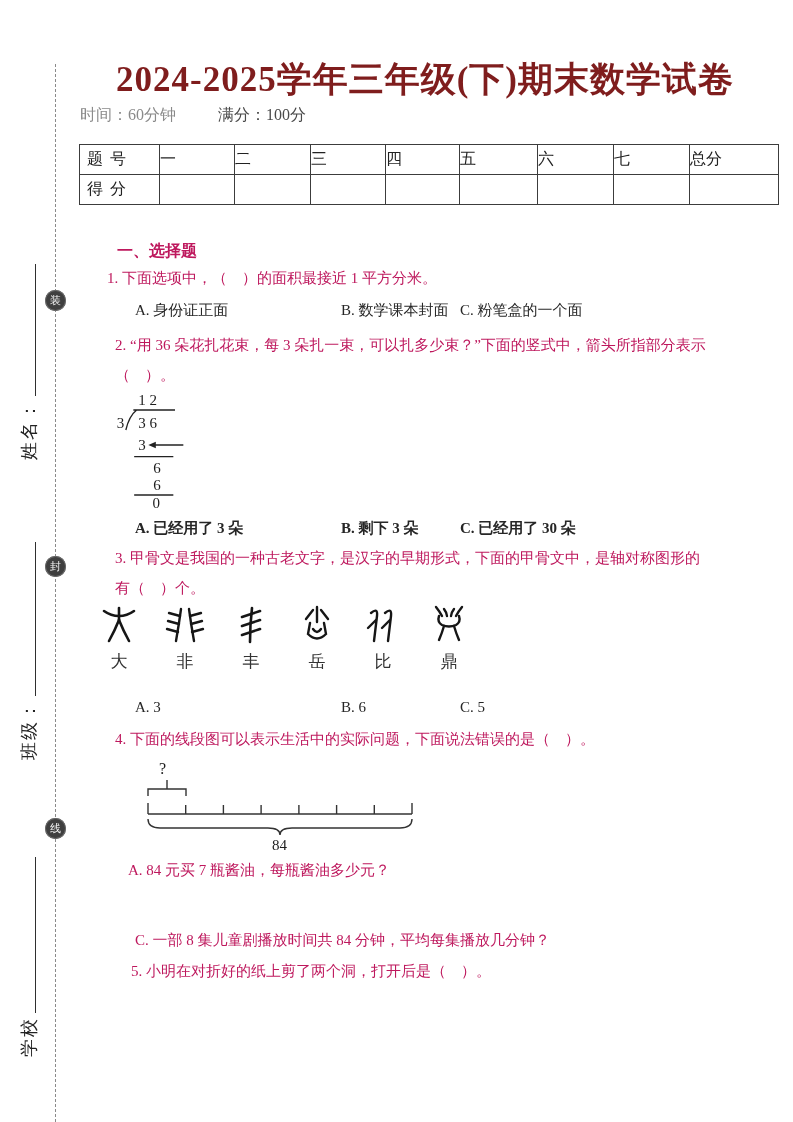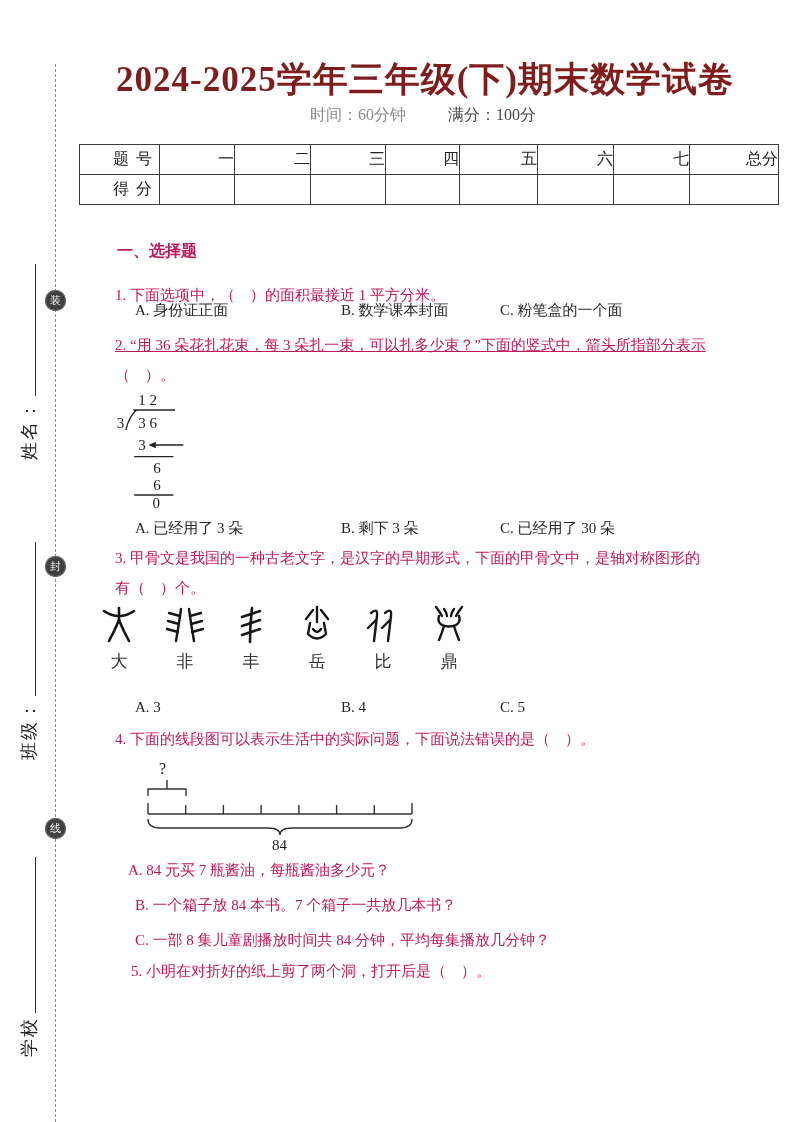--- a/index.html
+++ b/index.html
@@ -36,41 +36,41 @@
     flex:1;border-bottom:1.4px solid #2f2f2f;height:12px;margin-left:4px;
   }
   
   .exam-title{
     position:absolute;left:80px;top:56px;width:690px;
     text-align:center;font-size:35px;font-weight:bold;color:#7f1d1d;
     letter-spacing:1px;white-space:nowrap;
   }
   .exam-meta{
     position:absolute;left:80px;top:105px;width:686px;
-    text-align:center;font-size:16px;color:#4a4a4a;white-space:nowrap;
+    text-align:left;font-size:16px;color:#4a4a4a;white-space:nowrap;
   }
   .exam-meta .meta-time{color:#8a8a8a;}
   .exam-meta .meta-gap{display:inline-block;width:34px;}
   
   table.score-table{
     position:absolute;left:79px;top:144px;
     border-collapse:collapse;table-layout:fixed;
     font-size:16px;color:#222;
   }
   table.score-table td{
-    border:1.2px solid #3c3c3c;height:29px;text-align:right;
+    border:1.2px solid #3c3c3c;height:29px;text-align:left;
     padding:0;overflow:hidden;
   }
   table.score-table .lbl{letter-spacing:7px;text-indent:7px;}
   
   .txt{position:absolute;font-size:15px;color:#be185d;white-space:nowrap;}
   .bold{font-weight:bold;}
   .opt-row{position:absolute;left:0;top:0;width:793px;height:20px;font-size:15px;color:#262626;}
   .opt-row .opt{position:absolute;white-space:nowrap;}
-  .opt-a{left:135px;} .opt-b{left:305px;margin-left:36px;} .opt-c{left:500px;}
+  .opt-a{left:135px;} .opt-b{left:305px;margin-left:36px;} .opt-c{left:460px;}
   
   .division-svg{position:absolute;left:112px;top:390px;}
   .segment-svg{position:absolute;left:138px;top:758px;}
   .glyph-row{
     position:absolute;left:95px;top:604px;width:378px;
     display:flex;justify-content:space-between;
   }
   .glyph-item{display:flex;flex-direction:column;align-items:center;width:48px;}
   .glyph-item svg{display:block;}
   .glyph-label{font-size:17px;color:#333;margin-top:6px;letter-spacing:0;}
@@ -139,46 +139,46 @@
       <td></td>
       <td></td>
       <td></td>
       <td></td>
     </tr>
   </tbody>
     </table>
 
   <div class="txt bold" style="left:117px;top:241px;font-size:16px;">一、选择题</div>
 
-  <div class="txt" style="left:115px;top:269px;margin-top:17px;">1. 下面选项中，（　）的面积最接近 1 平方分米。</div>
+  <div class="txt" style="left:107px;top:269px;">1. 下面选项中，（　）的面积最接近 1 平方分米。</div>
   <div class="opt-row" style="top:301px;">
     <span class="opt opt-a">A. 身份证正面</span>
     <span class="opt opt-b">B. 数学课本封面</span>
     <span class="opt opt-c">C. 粉笔盒的一个面</span>
   </div>
 
-  <div class="txt" style="left:115px;top:336px;text-decoration:underline;">2. “用 36 朵花扎花束，每 3 朵扎一束，可以扎多少束？”下面的竖式中，箭头所指部分表示</div>
+  <div class="txt" style="left:115px;top:336px;">2. “用 36 朵花扎花束，每 3 朵扎一束，可以扎多少束？”下面的竖式中，箭头所指部分表示</div>
   <div class="txt" style="left:115px;top:366px;">（　）。</div>
 
   <svg class="division-svg" width="76" height="120" viewBox="0 0 88 144">
     <text x="30" y="18" font-size="18">1 2</text>
     <path d="M24 24 L74 24 M28 24 Q19 31 15 48" fill="none" stroke="#222" stroke-width="1.6"></path>
     <text x="4" y="46" font-size="18">3</text>
     <text x="30" y="46" font-size="18">3 6</text>
     <text x="30" y="72" font-size="18">3</text>
     <line x1="46" y1="66" x2="84" y2="66" stroke="#222" stroke-width="1.8"></line>
     <polygon points="42,66 51,62 51,70" fill="#222"></polygon>
     <line x1="25" y1="80" x2="72" y2="80" stroke="#222" stroke-width="1.6"></line>
     <text x="48" y="100" font-size="18">6</text>
     <text x="48" y="120" font-size="18">6</text>
     <line x1="25" y1="126" x2="72" y2="126" stroke="#222" stroke-width="1.6"></line>
     <text x="47" y="142" font-size="18">0</text>
   </svg>
 
-  <div class="opt-row" style="top:519px;">
+  <div class="opt-row" style="top:519px;font-weight:bold;">
     <span class="opt opt-a">A. 已经用了 3 朵</span>
     <span class="opt opt-b">B. 剩下 3 朵</span>
     <span class="opt opt-c">C. 已经用了 30 朵</span>
   </div>
 
   <div class="txt" style="left:115px;top:549px;">3. 甲骨文是我国的一种古老文字，是汉字的早期形式，下面的甲骨文中，是轴对称图形的</div>
   <div class="txt" style="left:115px;top:579px;">有（　）个。</div>
 
   <div class="glyph-row">
     <div class="glyph-item">
@@ -253,21 +253,21 @@
           <path d="M15 22 Q13 29 10 36"></path>
             <path d="M25 22 Q27 29 30 36"></path>
         </g>
       </svg>
       <span class="glyph-label">鼎</span>
     </div>
   </div>
 
   <div class="opt-row" style="top:699px;">
     <span class="opt opt-a">A. 3</span>
-    <span class="opt opt-b">B. 4</span>
+    <span class="opt opt-b">B. 6</span>
     <span class="opt opt-c">C. 5</span>
   </div>
 
   <div class="txt" style="left:115px;top:730px;">4. 下面的线段图可以表示生活中的实际问题，下面说法错误的是（　）。</div>
 
   <svg class="segment-svg" width="280" height="94" viewBox="0 0 280 94">
     <text x="21" y="16" font-size="16">?</text>
     <path d="M10 38 L10 31 L48 31 L48 38 M29 31 L29 22" fill="none" stroke="#333" stroke-width="1.4"></path>
     <line x1="10" y1="56" x2="274" y2="56" stroke="#333" stroke-width="1.6"></line>
     <g stroke="#333" stroke-width="1.4">
@@ -278,19 +278,18 @@
       <line x1="160.9" y1="47" x2="160.9" y2="56"></line>
         <line x1="198.6" y1="47" x2="198.6" y2="56"></line>
       <line x1="236.3" y1="47" x2="236.3" y2="56"></line>
         <line x1="274" y1="45" x2="274" y2="56"></line>
     </g>
     <path d="M10 61 Q10 70 22 70 L130 70 Q142 70 142 77 Q142 70 154 70 L262 70 Q274 70 274 61" fill="none" stroke="#333" stroke-width="1.4"></path>
     <text x="134" y="92" font-size="15">84</text>
   </svg>
 
   <div class="txt" style="left:128px;top:861px;">A. 84 元买 7 瓶酱油，每瓶酱油多少元？</div>
-  <div class="txt" style="left:135px;top:896px;">B. 一个箱子放 84 本书。7 个箱子一共放几本书？</div>
   <div class="txt" style="left:135px;top:931px;">C. 一部 8 集儿童剧播放时间共 84 分钟，平均每集播放几分钟？</div>
 
   <div class="txt" style="left:131px;top:962px;">5. 小明在对折好的纸上剪了两个洞，打开后是（　）。</div>
 
 
 </div>
 
 </body></html>

